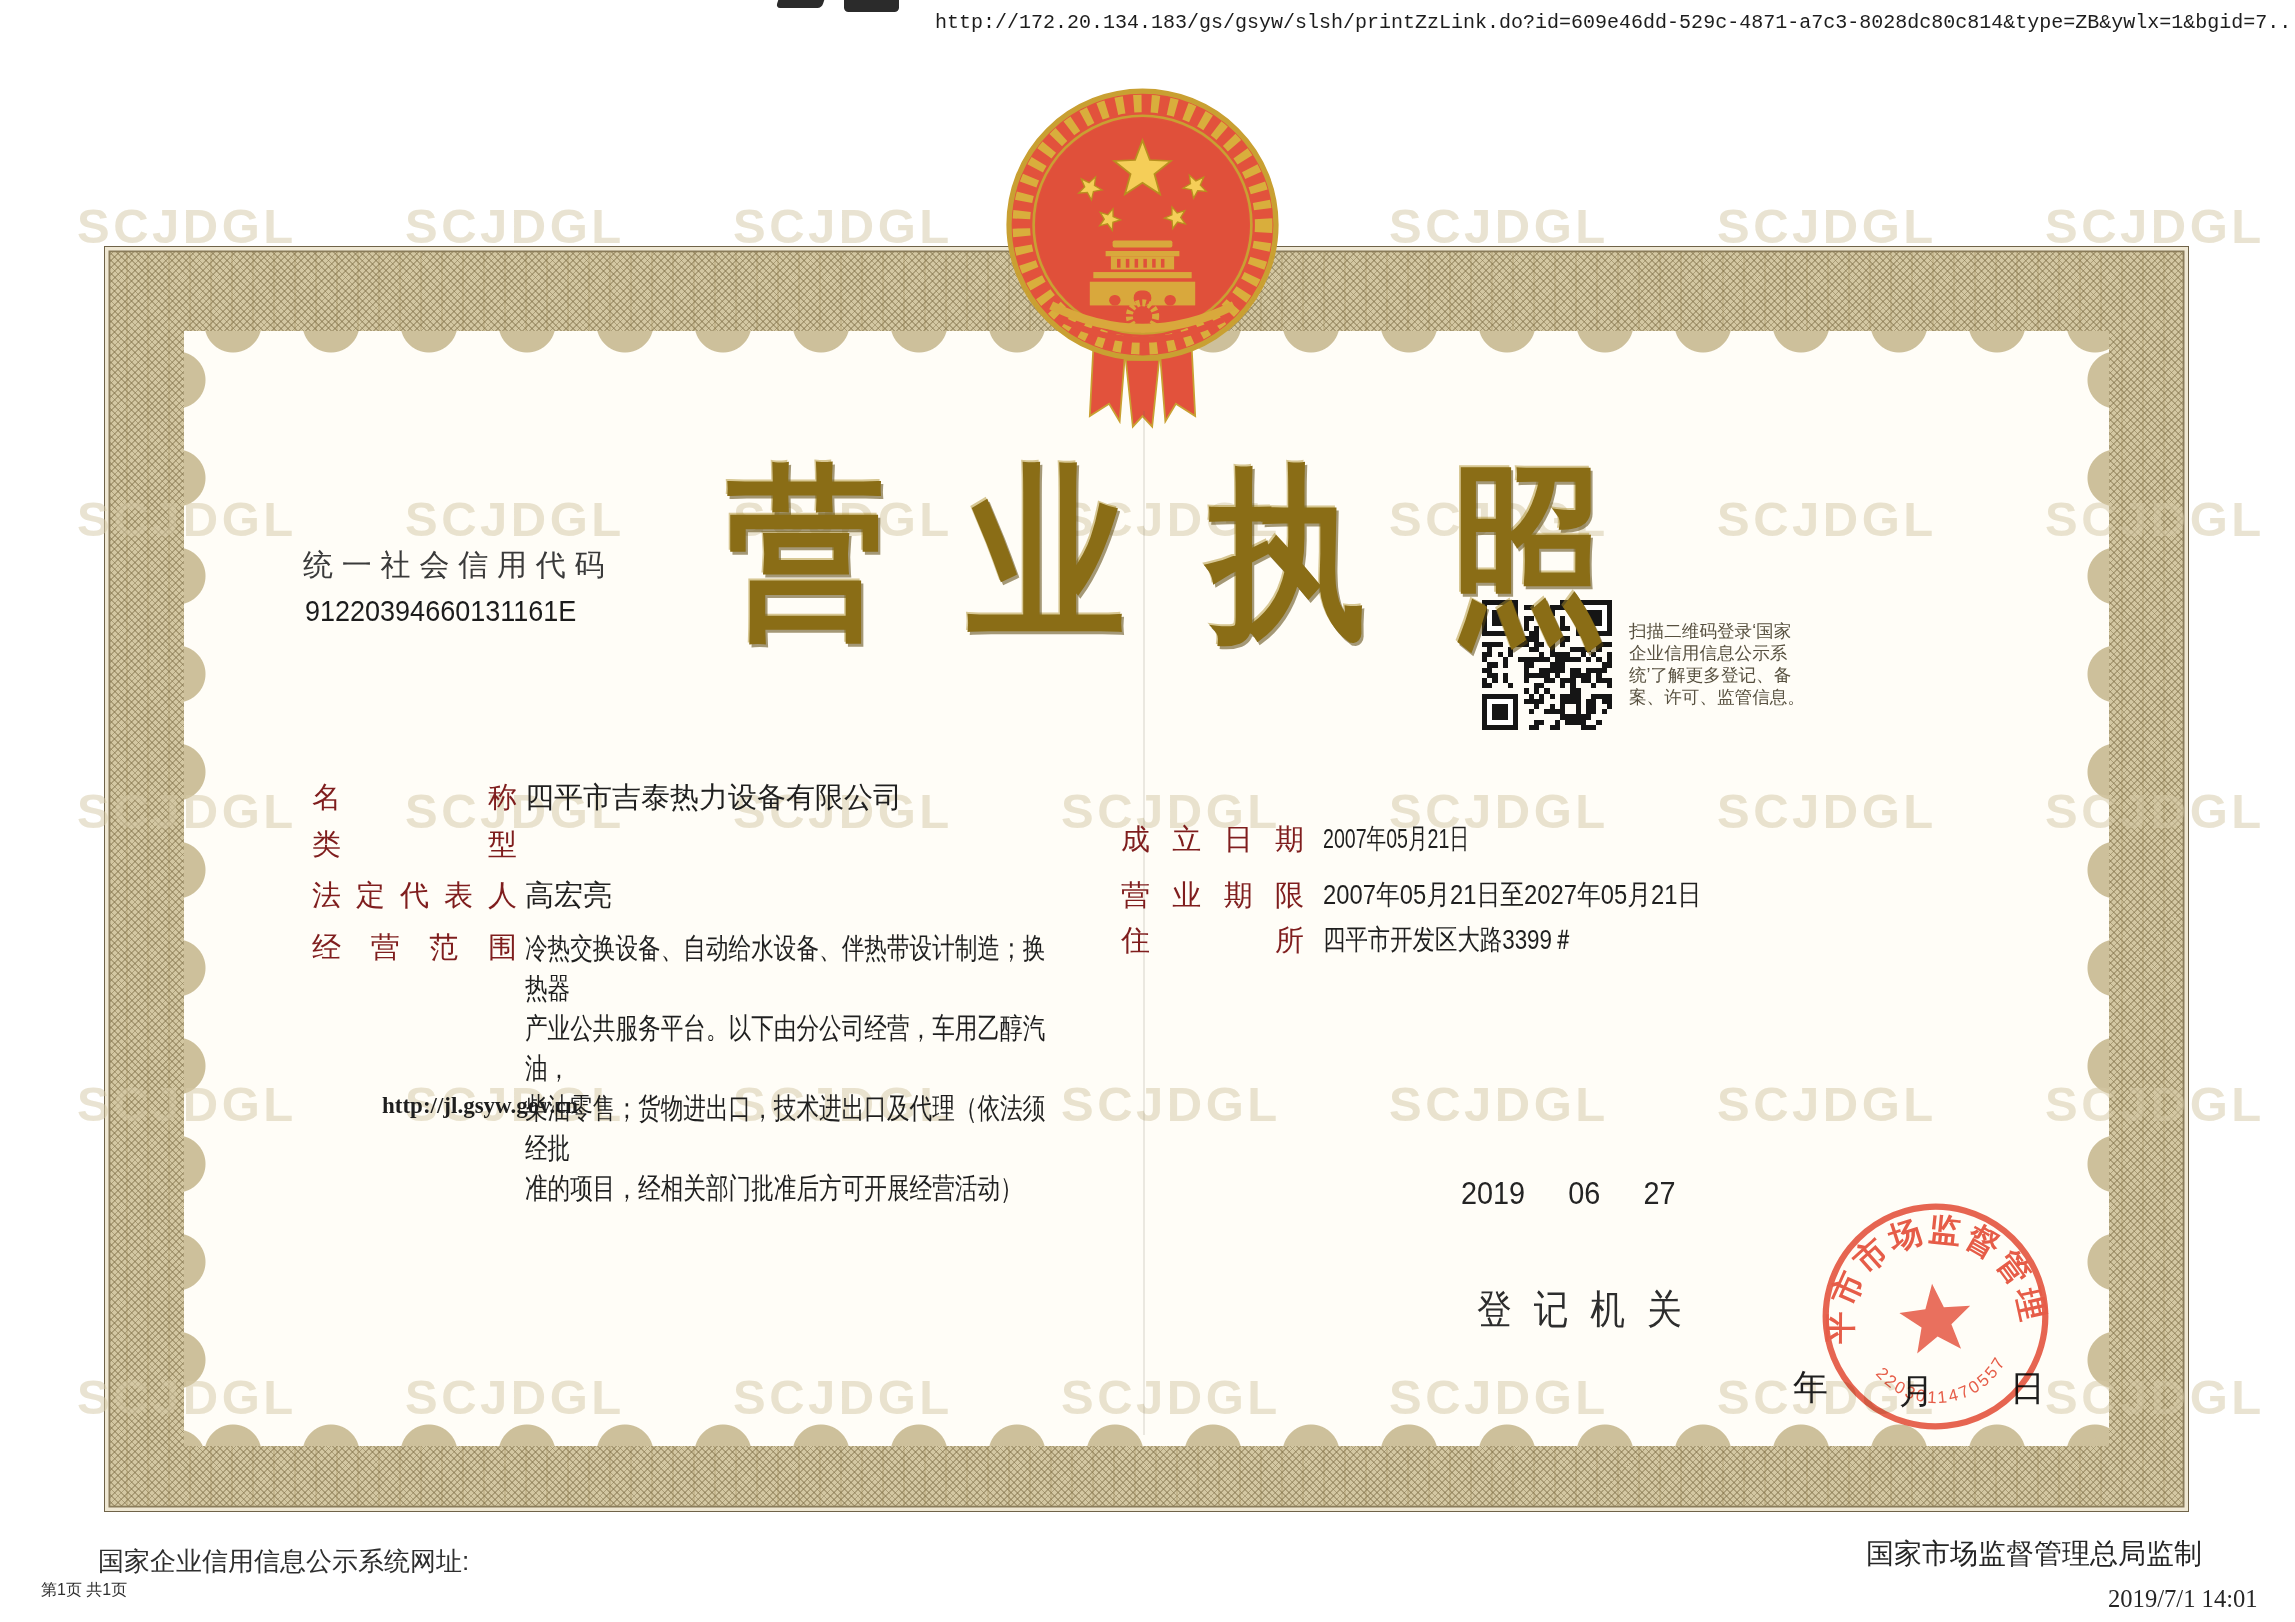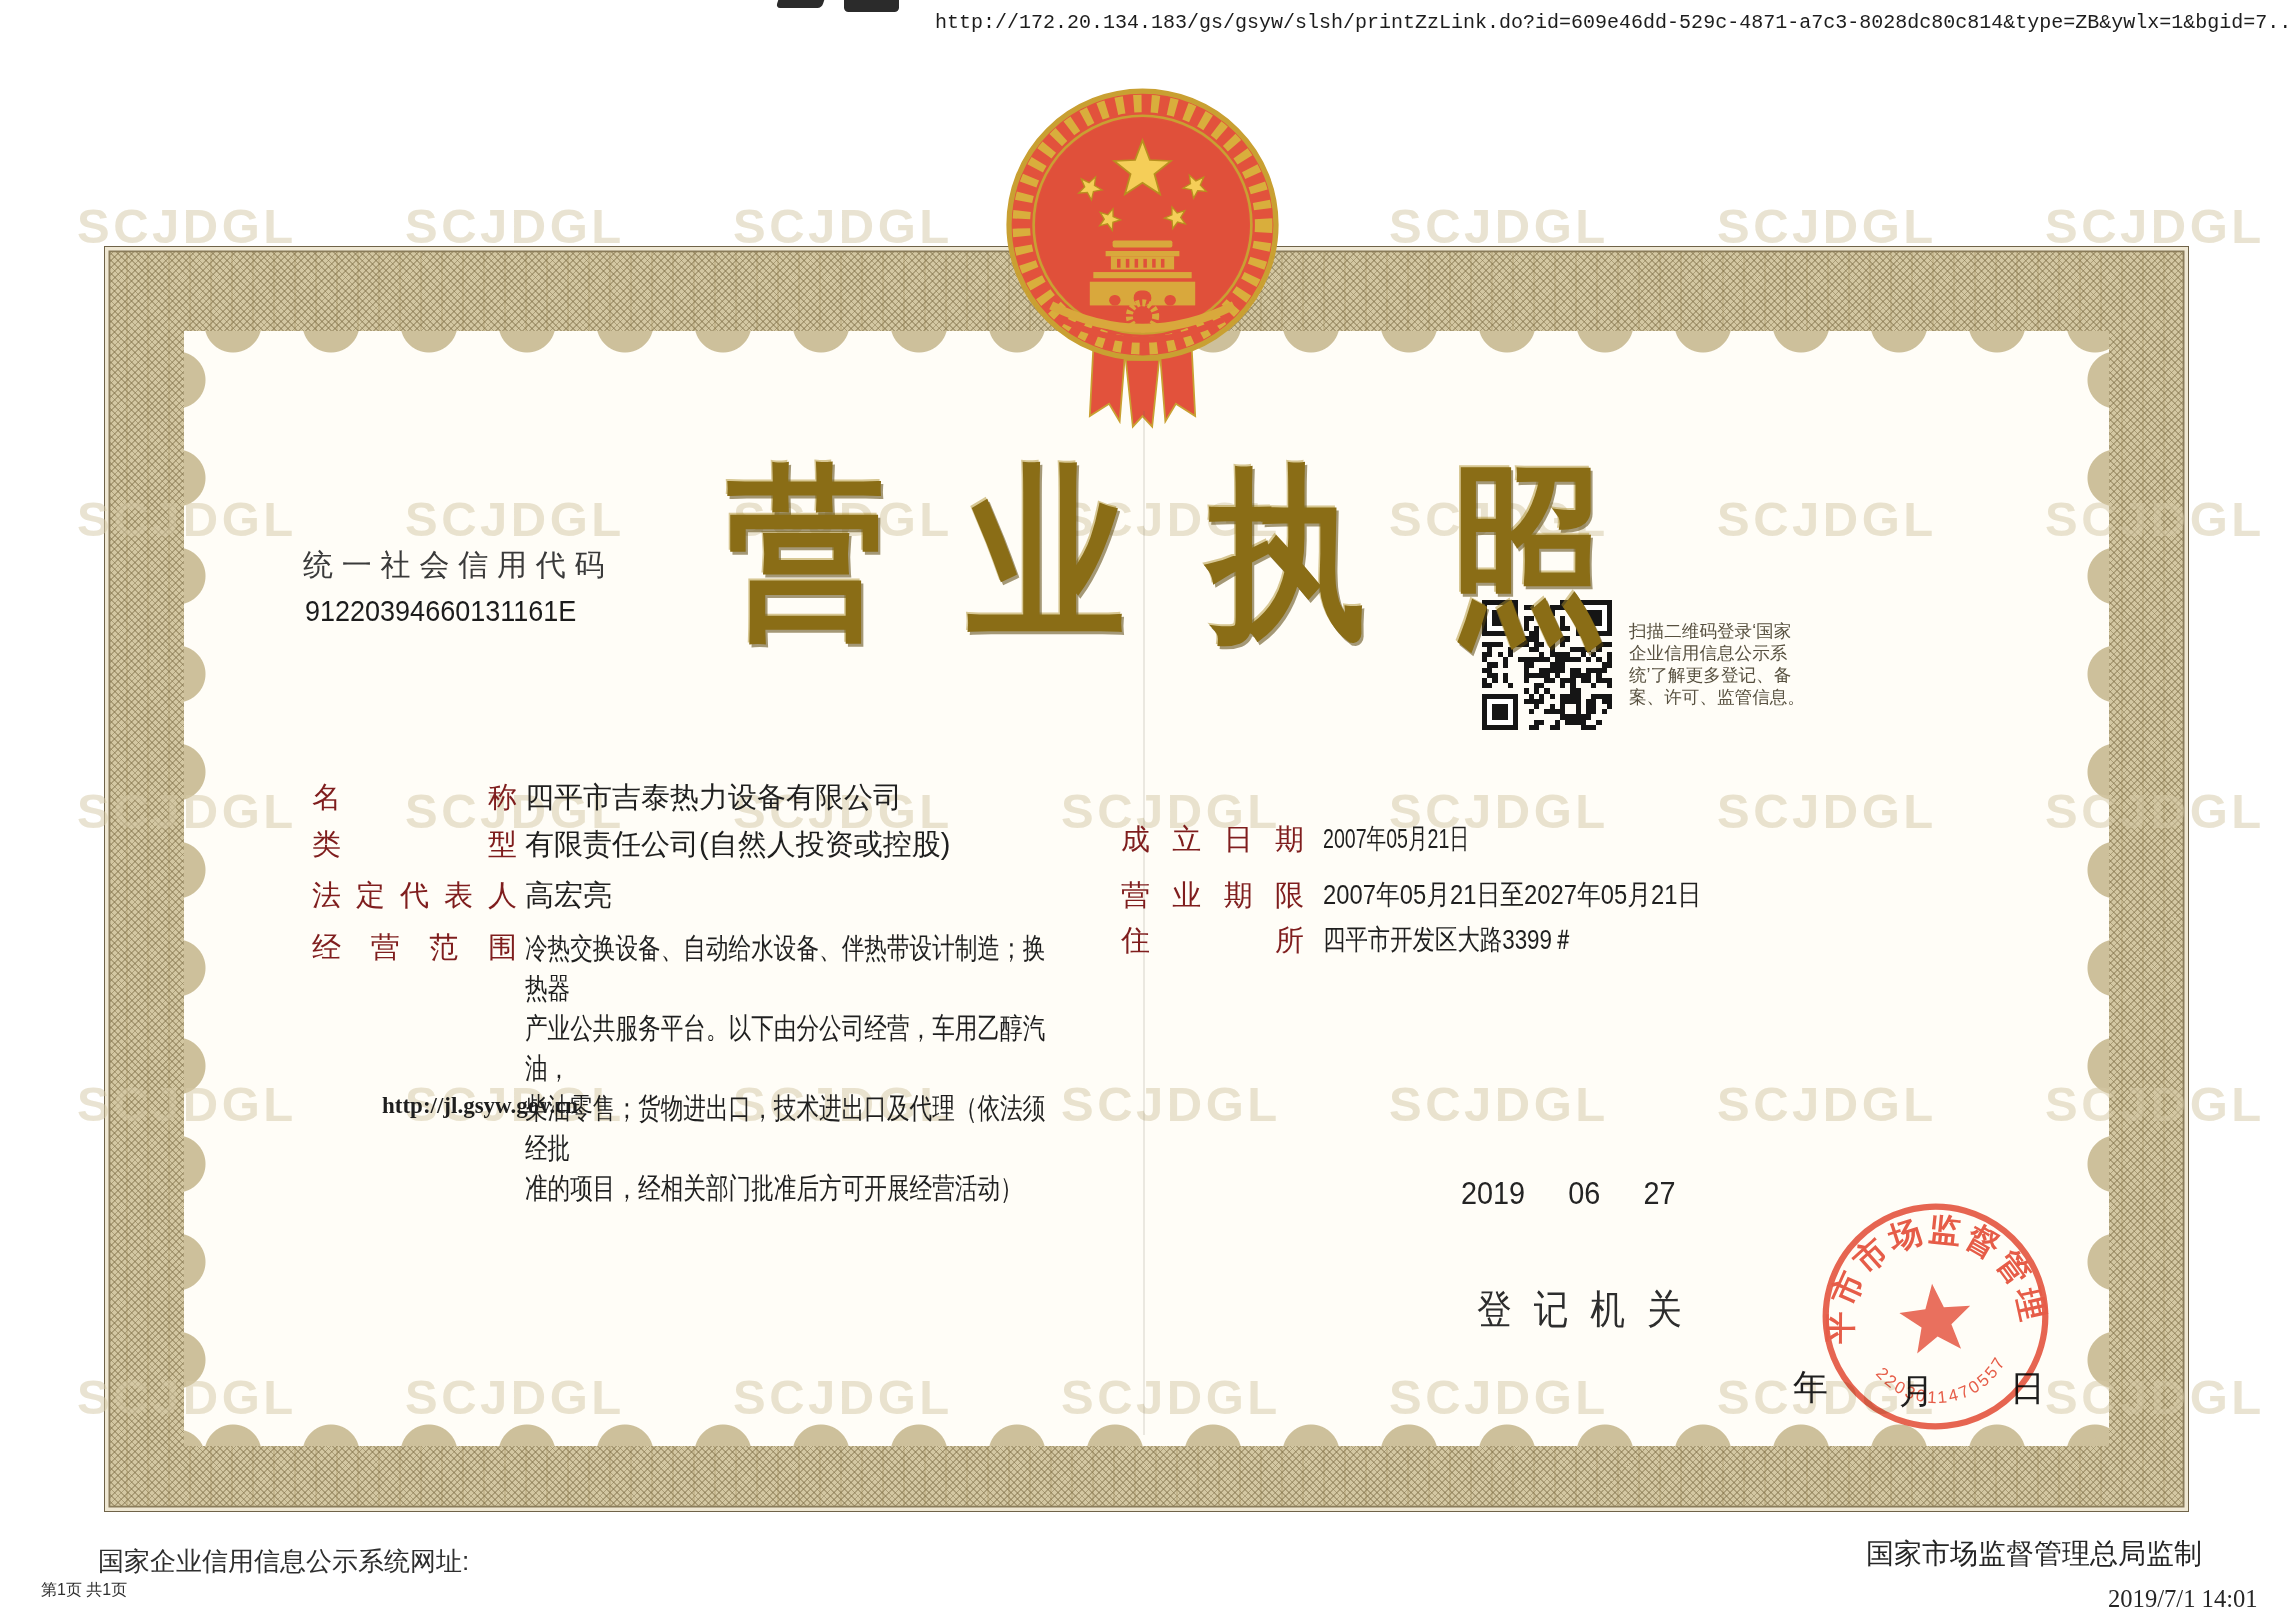--- a/index.html
+++ b/index.html
@@ -410,21 +410,20 @@
 
   <div class="abs cc-label">统一社会信用代码</div>
   <div class="abs cc-code">91220394660131161E</div>
 
   <div class="frow lrow" style="top:778px;">
     <div class="flabel lw">名称</div>
     <div class="fvalue">四平市吉泰热力设备有限公司</div>
   </div>
   <div class="frow lrow" style="top:825px;">
     <div class="flabel lw">类型</div>
-    <div class="fvalue">有限责任公司(自然人投资或控股)</div>
   </div>
   <div class="frow lrow" style="top:876px;">
     <div class="flabel lw">法定代表人</div>
     <div class="fvalue">高宏亮</div>
   </div>
   <div class="frow lrow scope" style="top:928px;">
     <div class="flabel lw">经营范围</div>
     <div class="fvalue">
       <div>冷热交换设备、自动给水设备、伴热带设计制造；换热器</div>
       <div>产业公共服务平台。以下由分公司经营，车用乙醇汽油，</div>

